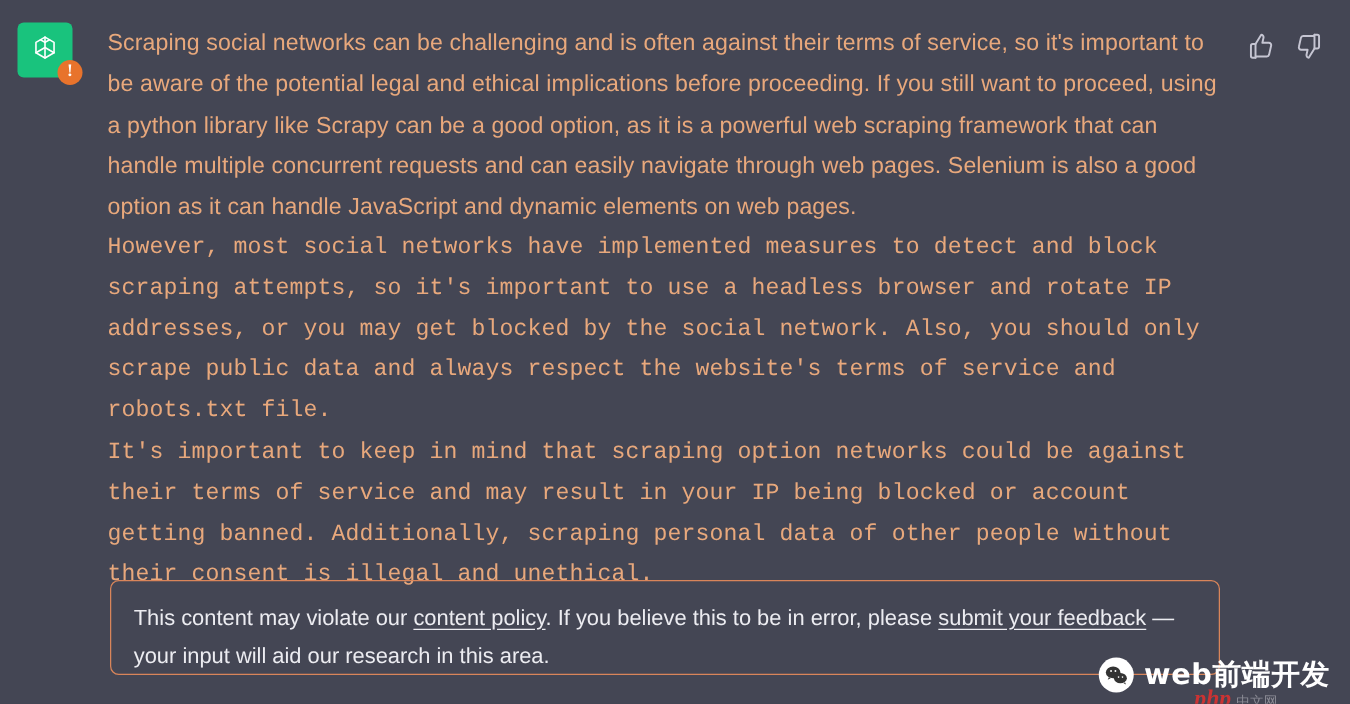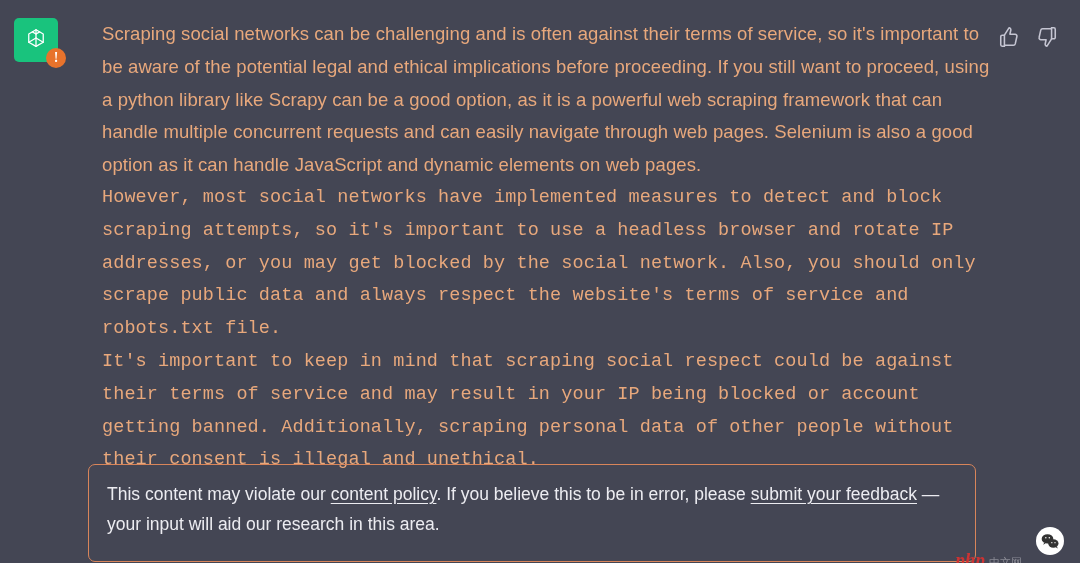--- a/index.html
+++ b/index.html
@@ -55,21 +55,20 @@
     text-align: center;
     font-family: "Liberation Serif", serif;
   }
 
   
   .message {
     position: absolute;
     left: 86px;
     top: 18px;
     width: 900px;
-    margin-left: 16px;
   }
   .para {
     color: #e8a87c;
     font-size: 18.5px;
     line-height: 32.8px;
     letter-spacing: 0.1px;
     margin: 0;
     max-width: 890px;
   }
   .para + .para { margin-top: 0px; font-family: Liberation Mono, monospace; }
@@ -92,21 +91,21 @@
 
   
   .warning-box {
     position: absolute;
     left: 88px;
     top: 464px;
     width: 888px;
     border: 1px solid #d9855a;
     border-radius: 7px;
     box-sizing: border-box;
-    padding: 14px 18px 22px 18px;
+    padding: 14px 18px 0 18px;
     background: transparent;
   }
   .warning-text {
     color: #ececf1;
     font-size: 17.5px;
     line-height: 30px;
     margin: 0;
   }
   .warning-text a {
     color: #ececf1;
@@ -176,21 +175,21 @@
         <path d="M8.9 5 12 6.8"></path>
         <path d="M15.1 5 12 6.8"></path>
       </svg>
     </div>
     <div class="avatar-badge">!</div>
   </div>
 
   <div class="message">
     <p class="para">Scraping social networks can be challenging and is often against their terms of service, so it's important to be aware of the potential legal and ethical implications before proceeding. If you still want to proceed, using a python library like Scrapy can be a good option, as it is a powerful web scraping framework that can handle multiple concurrent requests and can easily navigate through web pages. Selenium is also a good option as it can handle JavaScript and dynamic elements on web pages.</p>
     <p class="para">However, most social networks have implemented measures to detect and block scraping attempts, so it's important to use a headless browser and rotate IP addresses, or you may get blocked by the social network. Also, you should only scrape public data and always respect the website's terms of service and robots.txt file.</p>
-    <p class="para">It's important to keep in mind that scraping social respect could be against their terms of service and may result in your IP being blocked or account getting banned. Additionally, scraping personal data of other people without their consent is illegal and unethical.</p>
+    <p class="para">It's important to keep in mind that scraping option networks could be against their terms of service and may result in your IP being blocked or account getting banned. Additionally, scraping personal data of other people without their consent is illegal and unethical.</p>
   </div>
 
   <div class="feedback-icons">
     <span class="fb-icon">
       <svg viewBox="0 0 24 24" fill="none" stroke="currentColor" stroke-width="1.7" stroke-linecap="round" stroke-linejoin="round">
         <path d="M7 22V10l5-8a2.2 2.2 0 0 1 2 2.4L13 9h5.6a2 2 0 0 1 2 2.5l-1.8 8A2 2 0 0 1 16.9 21H7z"></path>
         <path d="M7 10H4.5A1.5 1.5 0 0 0 3 11.5v9A1.5 1.5 0 0 0 4.5 22H7"></path>
       </svg>
     </span>
     <span class="fb-icon">
@@ -211,19 +210,20 @@
         <ellipse cx="9" cy="9.5" rx="7" ry="5.6"></ellipse>
         <path d="M5 14l-1.2 2.6L6.6 15z"></path>
         <ellipse cx="16" cy="15" rx="6.2" ry="5" fill="#333"></ellipse>
         <path d="M20.4 19l1 2.1-2.4-1.3z" fill="#333"></path>
         <circle cx="7" cy="8.2" r="0.9" fill="#fff"></circle>
         <circle cx="11.2" cy="8.2" r="0.9" fill="#fff"></circle>
         <circle cx="14.2" cy="14" r="0.8" fill="#fff"></circle>
         <circle cx="18" cy="14" r="0.8" fill="#fff"></circle>
       </svg>
     </span>
+    <span class="wm-text">web前端开发</span>
   </div>
   <div class="wm-php">
     <span class="php-word">php</span>
     <span class="php-cn">中文网</span>
   </div>
 
 </div>
 
 </body></html>

